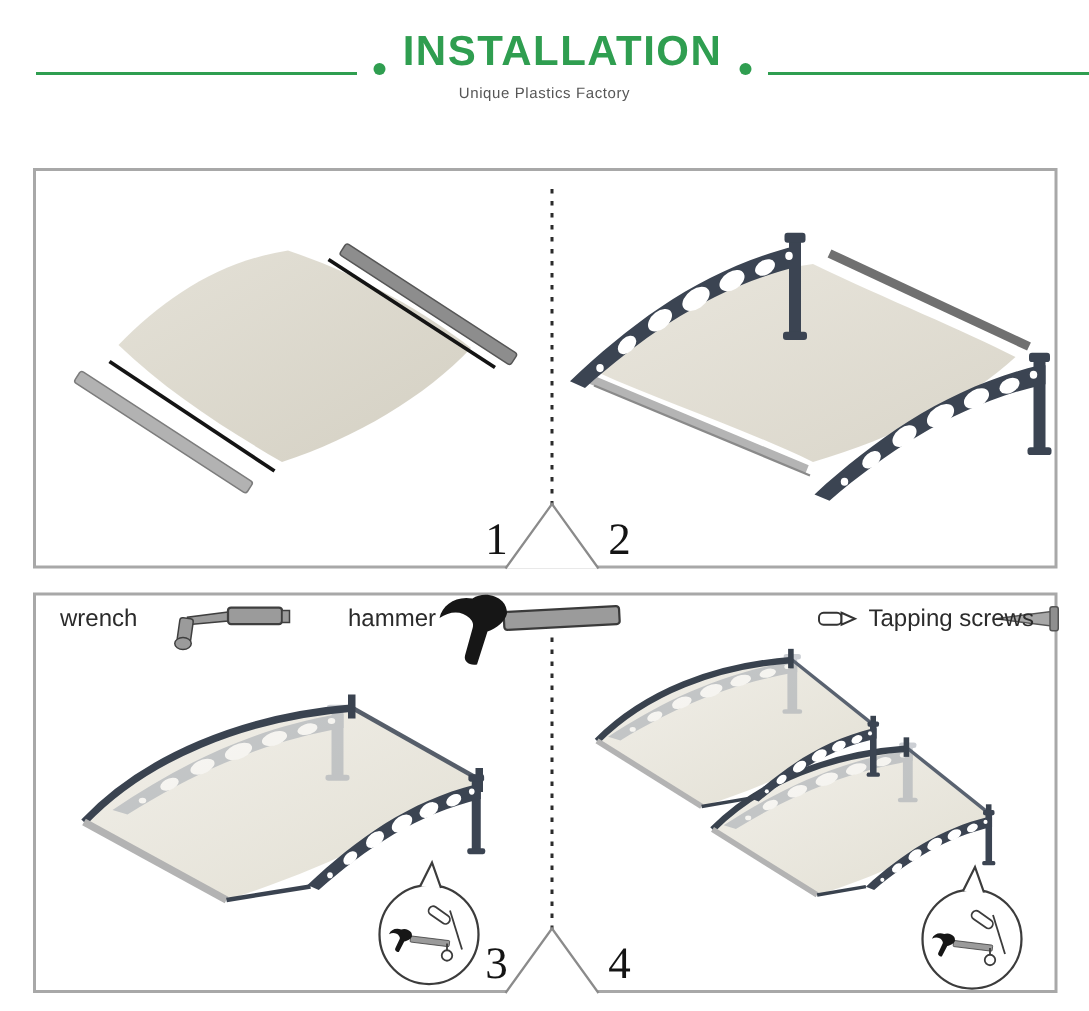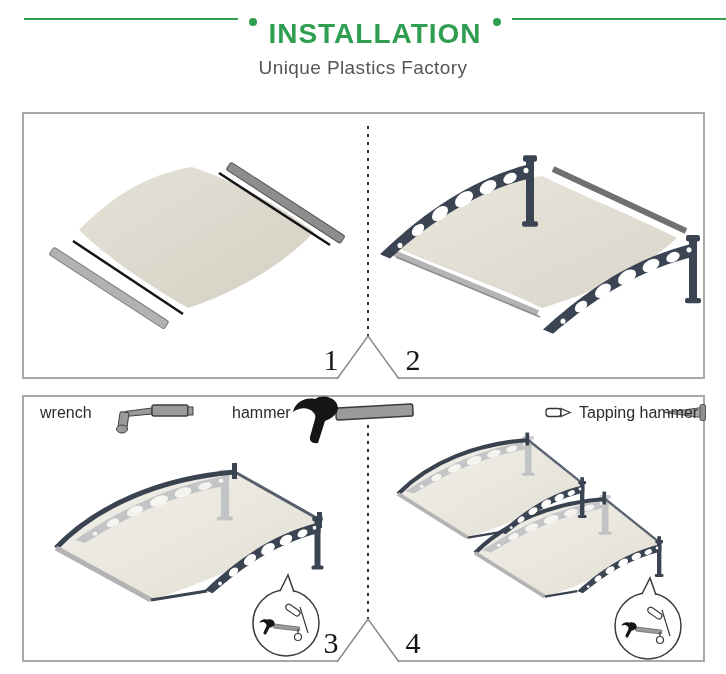--- a/index.html
+++ b/index.html
@@ -1,25 +1,25 @@
 <!DOCTYPE html>
 <html><head>
 <meta charset="utf-8">
 <style>
   html,body{margin:0;padding:0;background:#fff;}
   .stage{position:relative;width:726px;height:674px;background:#fff;overflow:hidden;
          font-family:"Liberation Sans",sans-serif;}
   
-  .title-row{position:absolute;top:18px;left:0;right:0;display:flex;align-items:flex-start;margin-left:24px;}
+  .title-row{position:absolute;top:18px;left:0;right:0;display:flex;align-items:flex-end;margin-left:24px;}
   .hline{height:2px;background:#2f9e50;flex:1;}
   .tdot{width:8px;height:8px;border-radius:50%;background:#2f9e50;margin:0 11px;flex:0 0 auto;}
   .title{margin:0;font-size:28px;font-weight:bold;color:#2f9e50;letter-spacing:1px;
          font-family:"Liberation Sans",sans-serif;}
   .subtitle{position:absolute;top:57px;left:0;width:100%;text-align:center;
-            font-size:19px;color:#565656;letter-spacing:.4px;}
+            font-size:10px;color:#565656;letter-spacing:.4px;}
   
   .panel{position:absolute;left:22px;width:683px;height:267px;}
   .panel1{top:112px;}
   .panel2{top:395px;}
   .panel svg.scene{position:absolute;left:0;top:0;overflow:visible;}
   .step-num{position:absolute;width:30px;text-align:center;top:233px;
             font-family:"Liberation Serif","DejaVu Serif",serif;
             font-size:30px;color:#141414;line-height:1;}
   .num-left{left:294px;}
   .num-right{left:376px;}
@@ -186,18 +186,18 @@
 
       <use href="#inset" transform="translate(264,228)"></use>
       <use href="#inset" transform="translate(626,231)"></use>
 
       <path d="M315,267 L346,224 L377,267 Z" fill="#fff"></path>
       <path d="M315,267 L346,224 L377,267" fill="none" stroke="#8b8b8b" stroke-width="1.5"></path>
     </svg>
 
     <span class="tool-label lbl-wrench">wrench</span>
     <span class="tool-label lbl-hammer">hammer</span>
-    <span class="tool-label lbl-tapping">Tapping hammer</span>
+    <span class="tool-label lbl-tapping">Tapping screws</span>
 
     <span class="step-num num-left">3</span>
     <span class="step-num num-right">4</span>
   </section>
 </div>
 
 </body></html>

